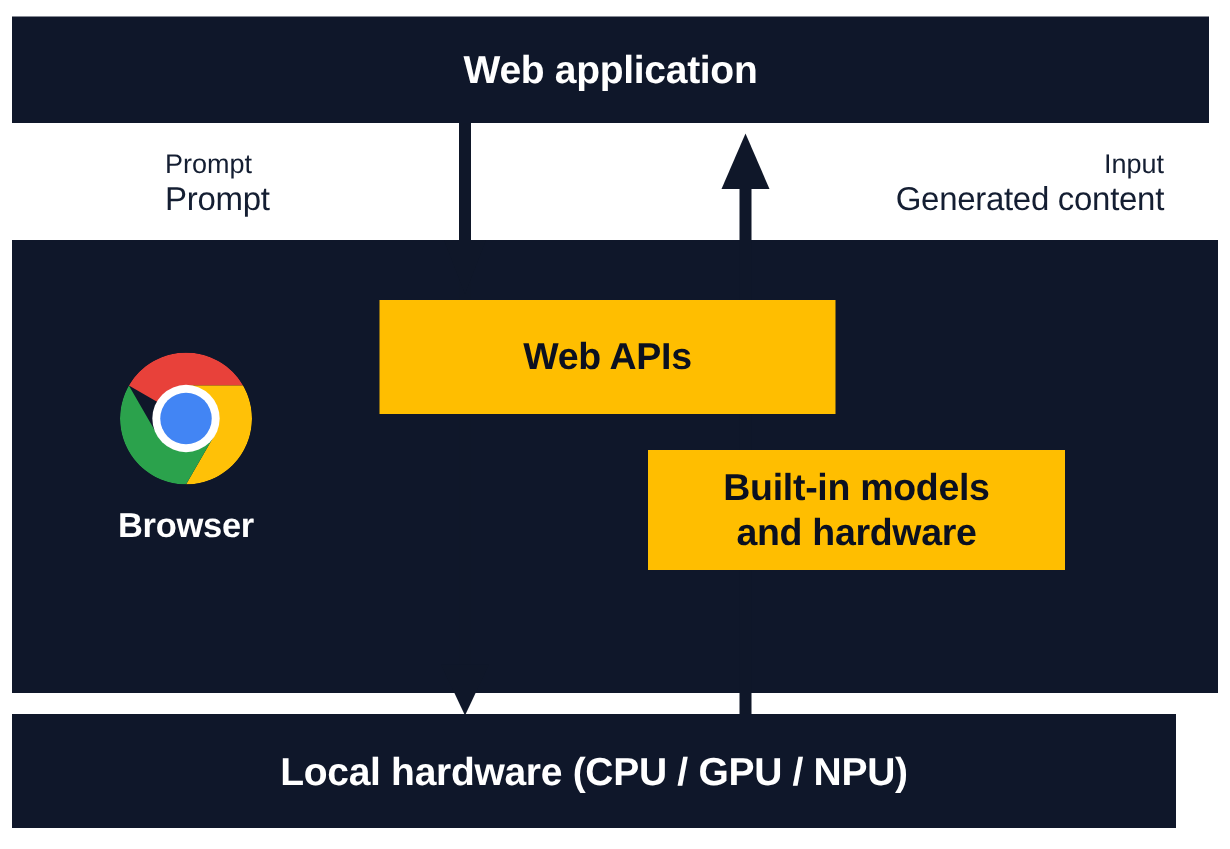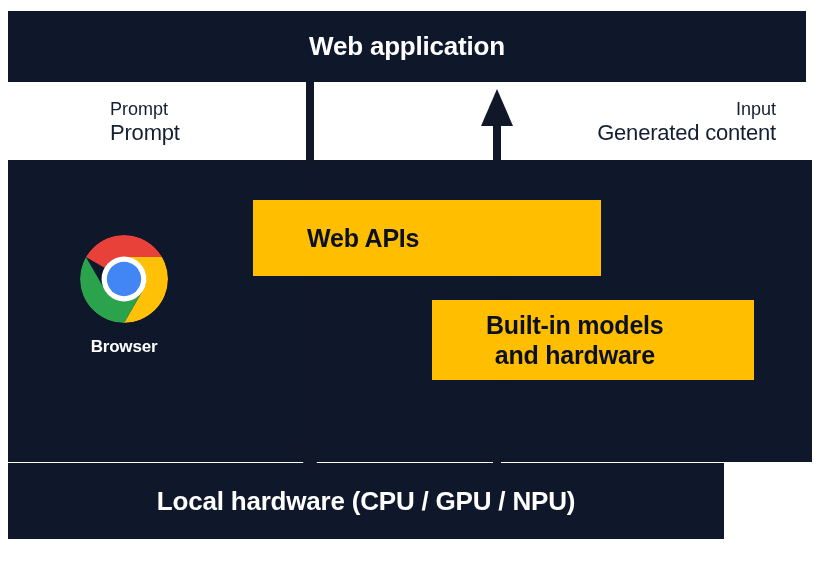--- a/index.html
+++ b/index.html
@@ -32,22 +32,22 @@
     height: 71px;
   }
   #band-browser {
     left: 8px;
     top: 160px;
     width: 804px;
     height: 302px;
   }
   #band-local-hardware {
     left: 8px;
-    top: 463px;
-    width: 716px;
+    top: 476px;
+    width: 776px;
     height: 76px;
   }
 
   .band-title {
     position: absolute;
     left: 0;
     right: 0;
     text-align: center;
     color: #ffffff;
     font-size: 26px;
@@ -115,38 +115,38 @@
     width: 88px;
     height: 88px;
   }
   #browser-label {
     position: absolute;
     left: -16px;
     width: 120px;
     top: 102px;
     text-align: center;
     color: #ffffff;
-    font-size: 17px;
+    font-size: 23px;
     font-weight: bold;
     letter-spacing: -0.2px;
     white-space: nowrap;
   }
 
   
   .amber-box {
     position: absolute;
     background: #ffbe00;
     display: flex;
     align-items: center;
+    justify-content: center;
     text-align: center;
     color: #0b1020;
     font-weight: bold;
     letter-spacing: -0.2px;
     z-index: 4;
-    padding-left: 44px;
   }
   #box-web-apis {
     left: 253px;
     top: 200px;
     width: 304px;
     height: 76px;
     font-size: 25px;
   }
   #box-built-in-models {
     left: 432px;

